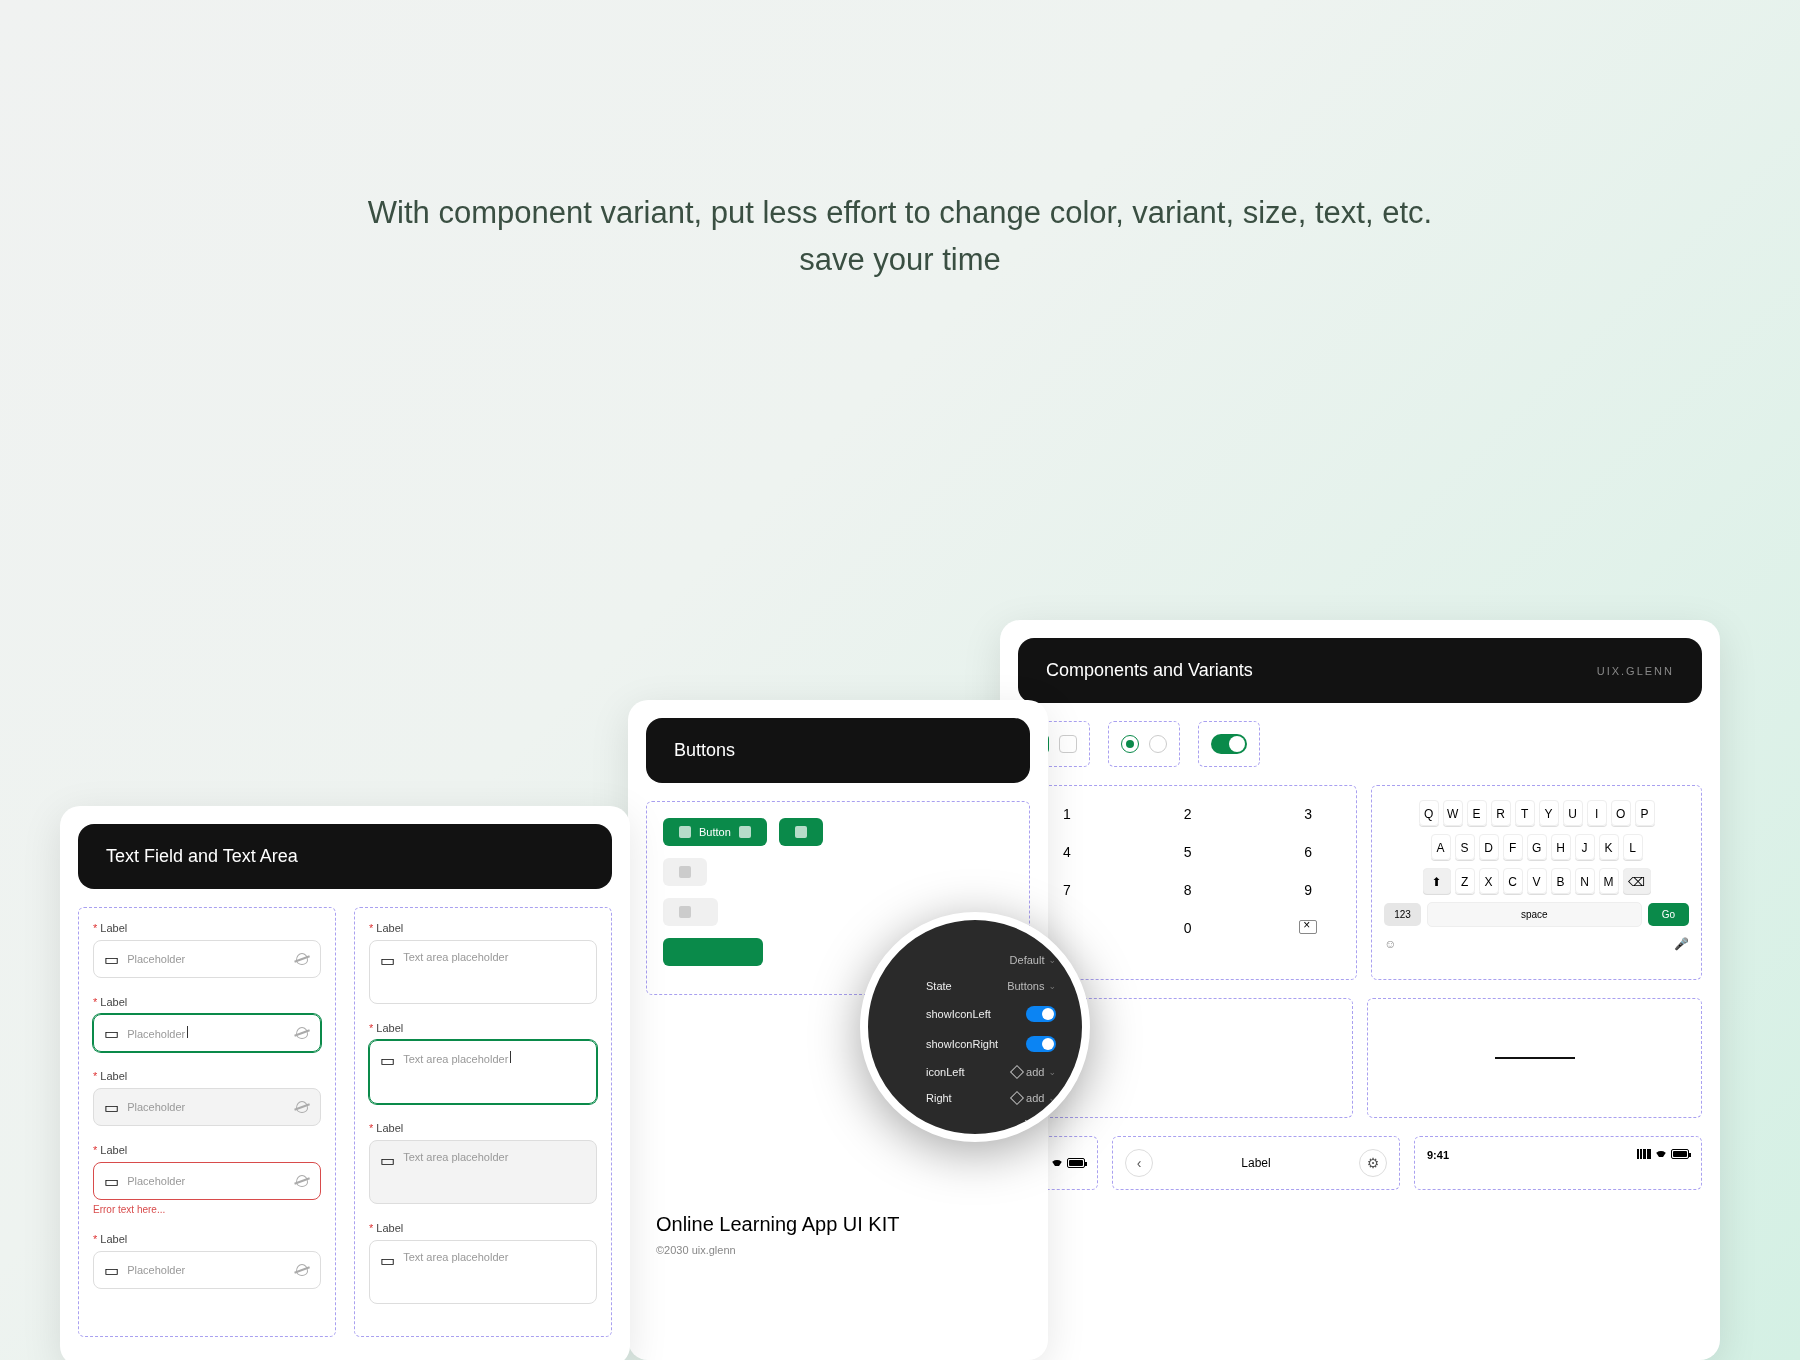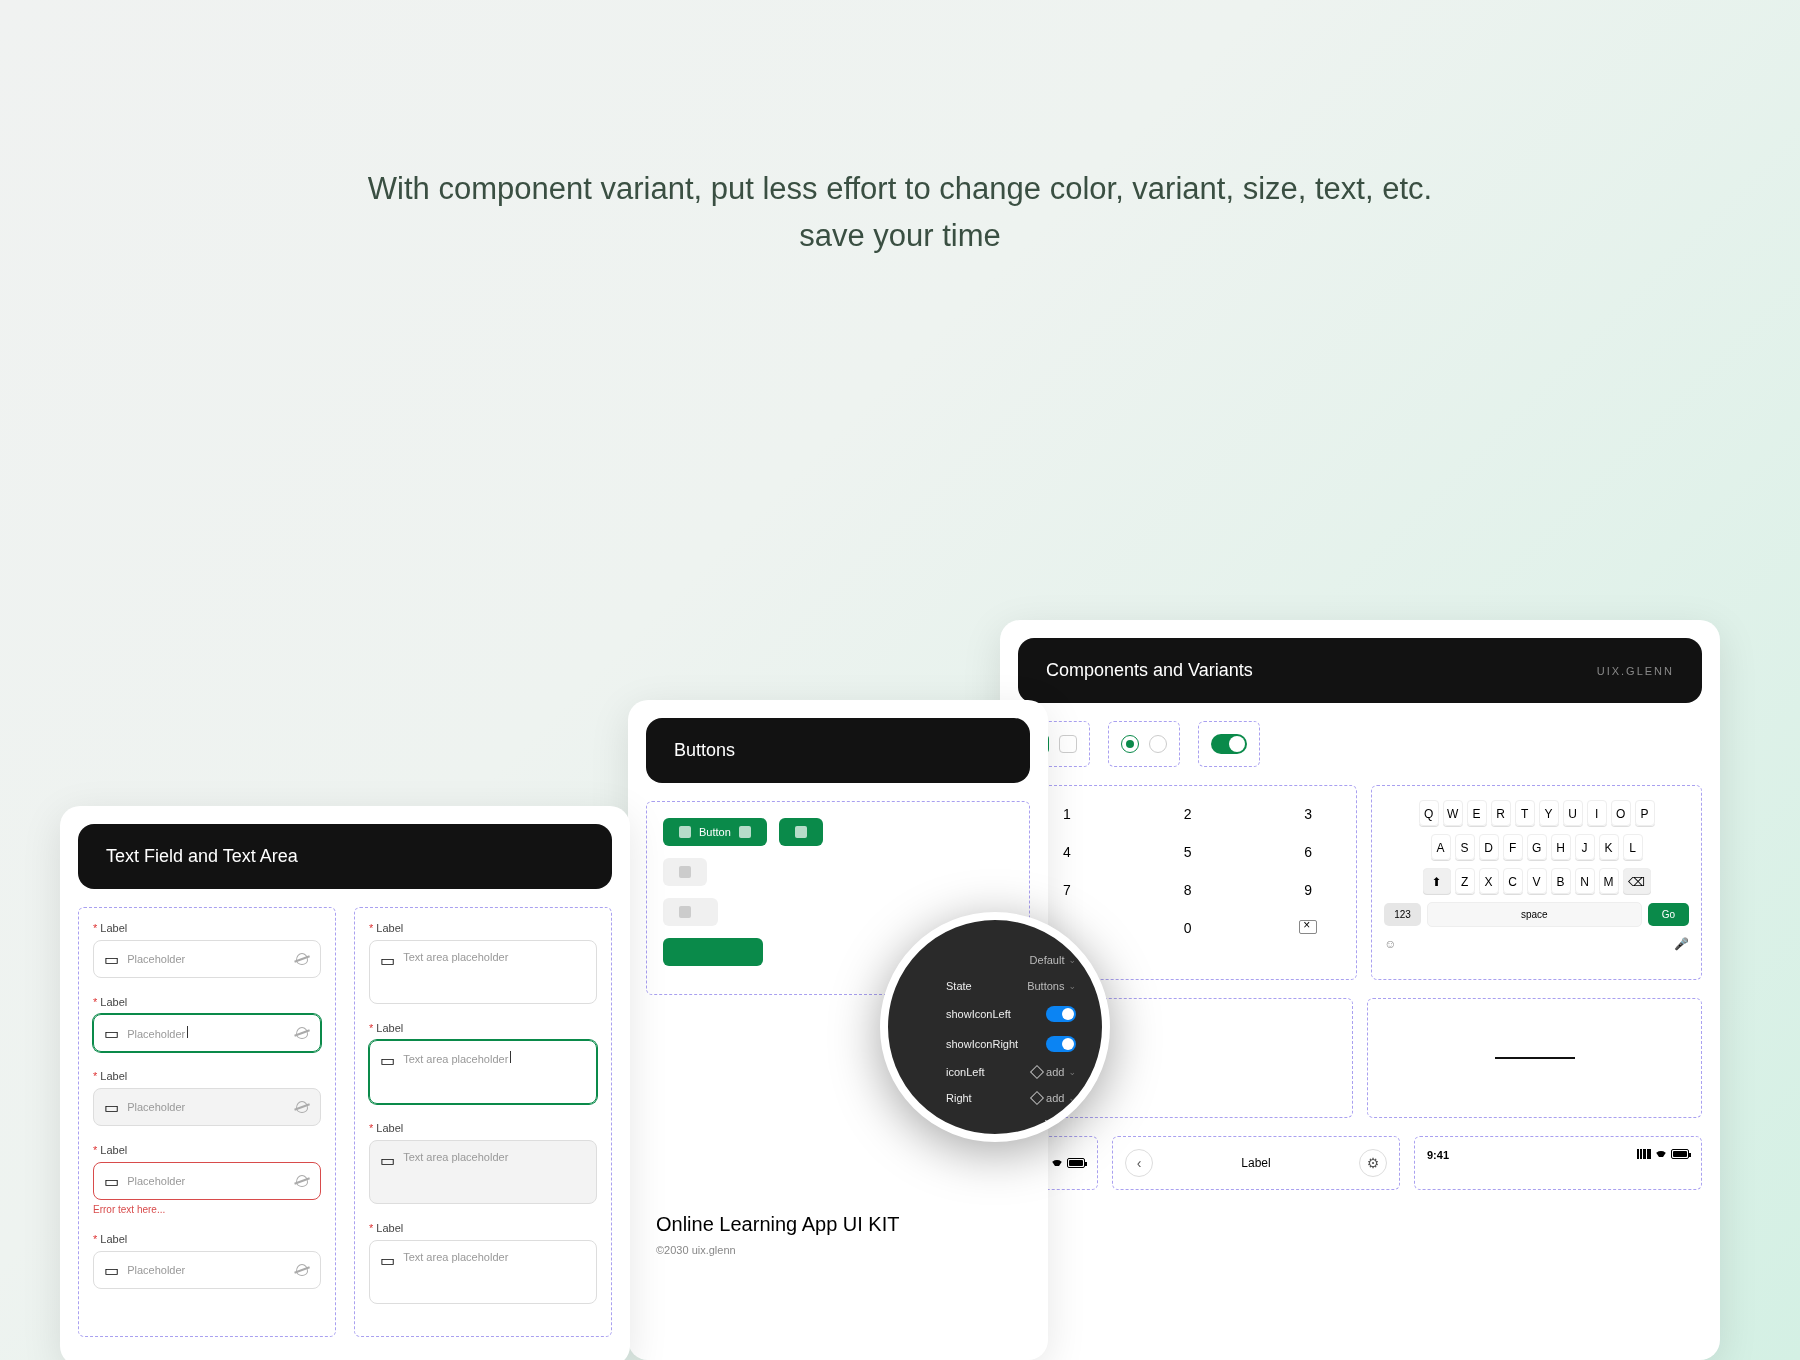--- a/index.html
+++ b/index.html
@@ -3,21 +3,21 @@
 <meta charset="utf-8">
 <style>
 * { margin: 0; padding: 0; box-sizing: border-box; font-family: -apple-system, BlinkMacSystemFont, 'Segoe UI', sans-serif; }
 html, body { width: 1800px; height: 1360px; overflow: hidden; }
 body {
   background: linear-gradient(135deg, #f0f2f1 0%, #eef3f0 40%, #d4f0e4 100%);
   position: relative;
 }
 .hero { text-align: center; padding-top: 150px; }
 .hero h1 { font-size: 74px; font-weight: 700; color: #111; letter-spacing: -1px; }
-.hero p { font-size: 31px; color: #3a4f42; margin-top: 16px; line-height: 1.5; }
+.hero p { font-size: 31px; color: #3a4f42; margin-top: 40px; line-height: 1.5; }
 
 .card {
   position: absolute; background: #fff; border-radius: 20px;
   box-shadow: 0 10px 40px rgba(0,0,0,.1);
 }
 .card-header {
   background: #121212; color: #fff; border-radius: 16px;
   margin: 18px; padding: 22px 28px; display: flex;
   justify-content: space-between; align-items: center;
 }
@@ -118,21 +118,21 @@
 .status-icons { display:flex; gap:4px; }
 .bars { width:14px; height:10px; background: linear-gradient(to right, #000 2px, transparent 2px 3px, #000 3px 5px, transparent 5px 6px, #000 6px 9px, transparent 9px 10px, #000 10px 14px); }
 .wifi { width:12px; height:10px; position:relative; }
 .wifi::before { content:""; position:absolute; inset:0; border:4px solid transparent; border-top:6px solid #000; border-radius:50%; top:2px; }
 .batt { width:18px; height:10px; border:1.2px solid #000; border-radius:2px; position:relative; }
 .batt::after { content:""; position:absolute; inset:1px; background:#000; border-radius:1px; }
 .batt::before { content:""; position:absolute; right:-3px; top:3px; width:2px; height:4px; background:#000; }
 
 
 .inspector {
-  position: absolute; left: 880px; top: 912px; width: 230px; height: 230px;
+  position: absolute; left: 860px; top: 912px; width: 230px; height: 230px;
   background: #2a2a2a; border-radius: 50%; border: 8px solid #fff;
   box-shadow: 0 10px 50px rgba(0,0,0,.35); color: #eee; font-size: 11px;
   padding: 34px 26px 20px 58px; overflow: hidden;
 }
 .inspector .row { display:flex; justify-content:space-between; align-items:center; margin-bottom: 14px; }
 .inspector .val { color:#bbb; display:flex; align-items:center; gap:4px; }
 .inspector .chev { font-size: 9px; color:#777; }
 .inspector .diamond { width:10px; height:10px; border:1.2px solid #bbb; transform:rotate(45deg); }
 </style>
 </head>

